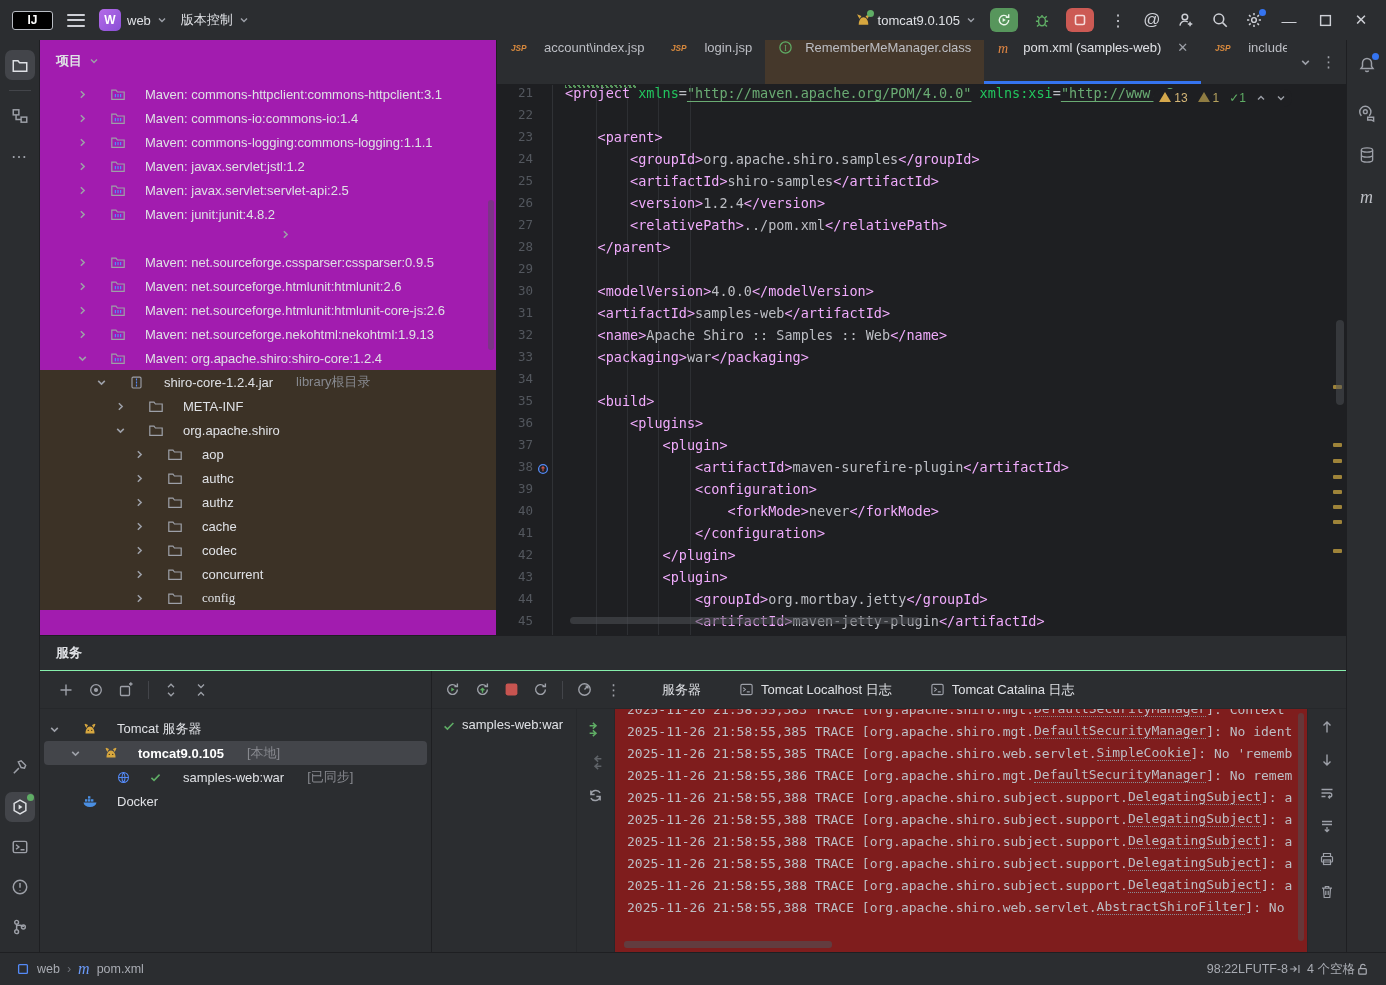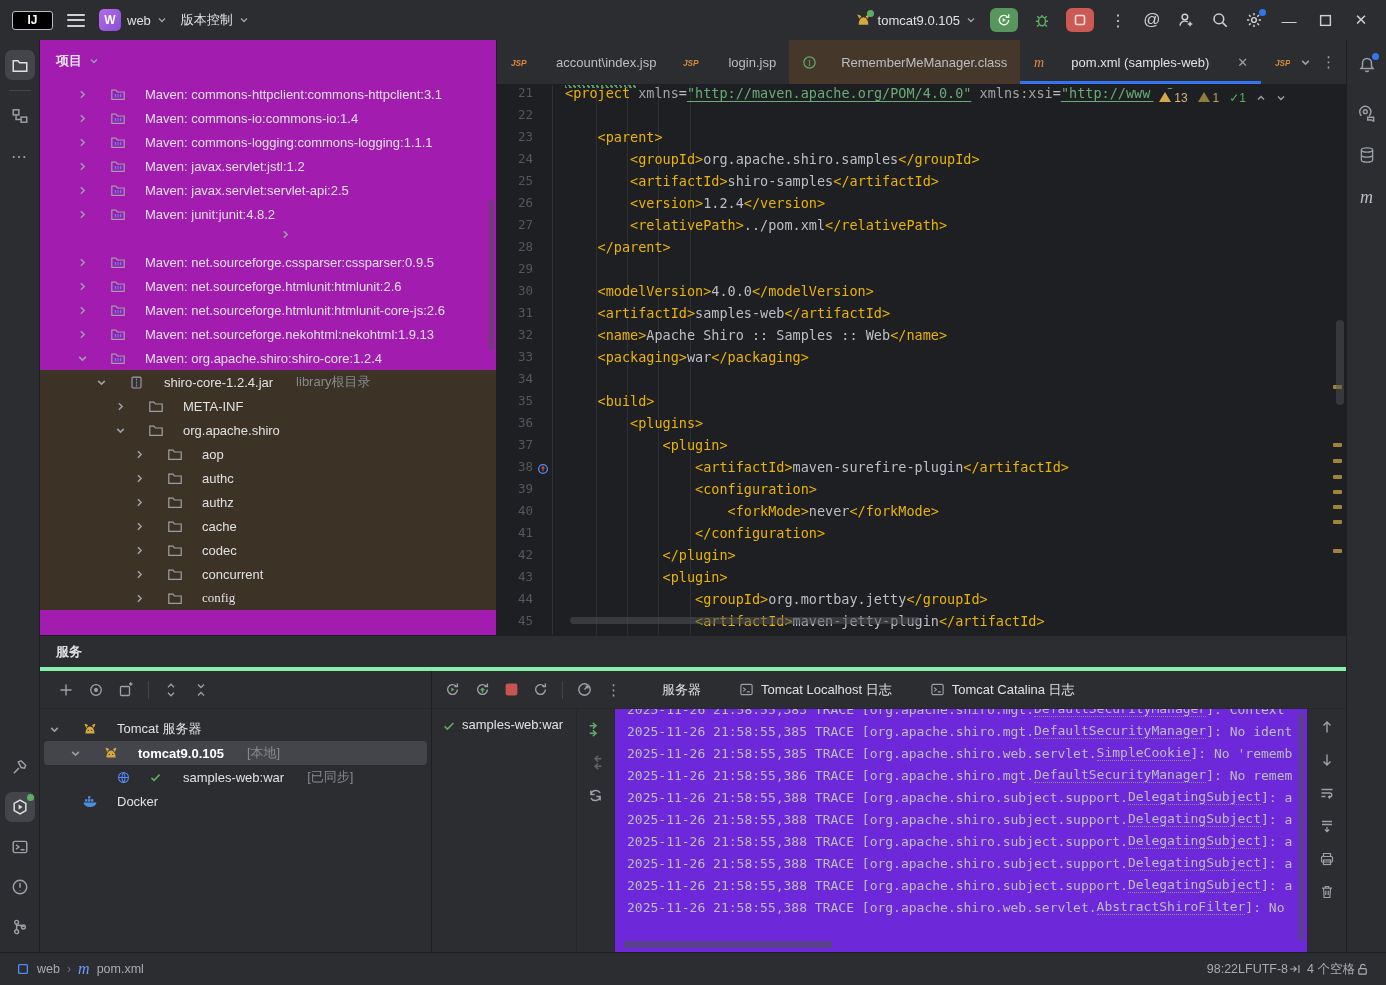--- a/index.html
+++ b/index.html
@@ -56,69 +56,69 @@
   .trow .lab { color:#dfe1e5; }
   .trow .suf { color:#87898f; margin-left:4px;}
   .trow.hl { background:#3c3226; }
   .chvslot { width:16px; height:16px; flex:0 0 16px; display:flex; align-items:center; justify-content:center; color:#9da0a8;}
   .ticn { width:17px; height:17px; flex:0 0 17px; display:flex; align-items:center; justify-content:center;}
   .pp-scroll { left:448px; top:160px; width:6px; height:150px; background:#4e5156; opacity:.45; border-radius:3px;}
 
   
   .editor { left:497px; top:40px; width:849px; height:595px; background:#1e1f22;}
   .tabs { height:45px; background:#2b2d30; display:flex; align-items:stretch; border-bottom:1px solid #1e1f22;}
-  .tab { display:flex; align-items:center; gap:24px; padding:0 13px; font-size:13px; color:#bcbec4;
+  .tab { display:flex; gap:12px; padding:0 13px; font-size:13px; color:#bcbec4;
     position:relative; white-space:nowrap;}
   .tab.preview { background:#45382b; }
   .tab.active { color:#dfe1e5; }
   .tab.active::after { content:""; position:absolute; left:0; right:0; bottom:0; height:3px; background:#3574f0;}
   .tab .close { color:#9da0a8; font-size:13px; margin-left:4px;}
   .tab.clip { max-width:86px; overflow:hidden;}
   .tabctl { display:flex; align-items:center; gap:10px; padding:0 10px; color:#9da0a8; margin-left:auto;}
   .codewrap { position:absolute; left:0; top:45px; width:849px; height:550px; overflow:hidden;}
   .gutterbg { position:absolute; left:0; top:0; width:56px; height:550px; background:#1e1f22; border-right:1px solid #303236;}
   .guide { position:absolute; top:0; width:1px; height:550px; background:#2d2f33;}
   .cline { position:relative; height:22px; display:flex; align-items:flex-start; font:13.5px "DejaVu Sans Mono", monospace; white-space:pre;}
   .lno { width:56px; flex:0 0 56px; text-align:right; padding-right:20px; color:#53575e; font-size:12.5px; position:relative;}
   .gicon { position:absolute; right:2px; top:3px; width:15px; height:15px;}
   .ctext { padding-left:12px; }
-  .tg { color:#eab308; } .at { color:#a3a3a3; }
+  .tg { color:#f0abfc; } .at { color:#22c55e; }
   .stu { color:#6aab73; text-decoration:underline; text-underline-offset:3px; } .tx { color:#bcbec4; }
   .squig { position:absolute; left:68px; top:0; width:72px; height:3px;
     background:repeating-linear-gradient(60deg,#57965c 0 2px,transparent 2px 4px);}
   .inspect { position:absolute; right:54px; top:4px; background:#1e1f22; display:flex; align-items:center; gap:10px;
     font-size:12px; color:#bcbec4; padding:2px 6px; border-radius:8px;}
   .inspect .w { color:#d5b778;} .inspect .ok { color:#5fad65;}
   .warn-tri { width:0; height:0; border-left:6px solid transparent; border-right:6px solid transparent;
     border-bottom:10px solid #d5a84c; display:inline-block; position:relative; margin-right:3px;}
   .warn-tri.dim { border-bottom-color:#8f7c42; }
   .mark { position:absolute; width:9px; height:4px; background:#9e8339; right:4px; border-radius:1px;}
   .vthumb { position:absolute; right:2px; top:235px; width:8px; height:85px; background:#4e5156; opacity:.5; border-radius:4px;}
   .hthumb { position:absolute; left:73px; top:532px; width:350px; height:7px; background:#4e5156; opacity:.55; border-radius:4px;}
 
   
   .services { left:40px; top:635px; width:1306px; height:317px; background:#2b2d30; border-top:1px solid #1e1f22;}
   .sv-header { height:35px; display:flex; align-items:center; padding-left:16px; font-size:13px; font-weight:bold;
-    border-bottom:4px solid #86efac;}
+    border-bottom:1px solid #86efac;}
   .sv-left { position:absolute; left:0; top:35px; width:392px; height:282px; border-right:1px solid #1e1f22;}
   .sv-toolbar { height:38px; display:flex; align-items:center; gap:14px; padding-left:18px; color:#9da0a8;
     border-bottom:1px solid #26282b;}
   .vsep { width:1px; height:18px; background:#43454a; }
   .sv-tree { padding-top:8px; }
   .sv-tree .trow.sel { background:#43454a; border-radius:4px; margin:0 4px; }
   .sv-tree .trow.sel .lab { font-weight:bold; color:#fff; }
   .sv-console { position:absolute; left:392px; top:35px; width:914px; height:282px; background:#2b2d30;}
   .sv-ctoolbar { height:38px; display:flex; align-items:center; gap:13px; padding-left:12px; color:#9da0a8;
     border-bottom:1px solid #26282b; font-size:13px;}
   .ctab { display:flex; align-items:center; gap:7px; color:#dfe1e5; padding:0 6px;}
   .sv-apps { position:absolute; left:0; top:38px; width:145px; height:244px; border-right:1px solid #26282b;
     padding:8px 0 0 10px; font-size:13px; display:flex; gap:6px; align-items:flex-start;}
   .sv-deploy { position:absolute; left:145px; top:38px; width:38px; height:244px; border-right:1px solid #26282b;
     display:flex; flex-direction:column; align-items:center; gap:16px; padding-top:12px;}
-  .sv-log { position:absolute; left:183px; top:38px; width:692px; height:244px; background:#6d28d9; overflow:hidden;
+  .sv-log { position:absolute; left:183px; top:38px; width:692px; height:244px; background:#7f1d1d; overflow:hidden;
     padding-left:12px;}
   .lline { height:22px; display:flex; align-items:center; font:13px "DejaVu Sans Mono", monospace;
     color:#bcbec4; white-space:pre;}
   .llink { border-bottom:1px dotted #8a8d94; }
   .sv-rtools { position:absolute; left:914px; margin-left:-39px; top:38px; width:39px; height:244px;
     border-left:1px solid #26282b; display:flex; flex-direction:column; align-items:center; gap:17px;
     padding-top:10px; color:#9da0a8; background:#2b2d30;}
   .logvscroll { position:absolute; left:866px; top:42px; width:6px; height:228px; background:#4e5156; opacity:.5; border-radius:3px;}
   .loghscroll { position:absolute; left:192px; top:270px; width:208px; height:7px; background:#4e5156; opacity:.6; border-radius:3px;}
 

